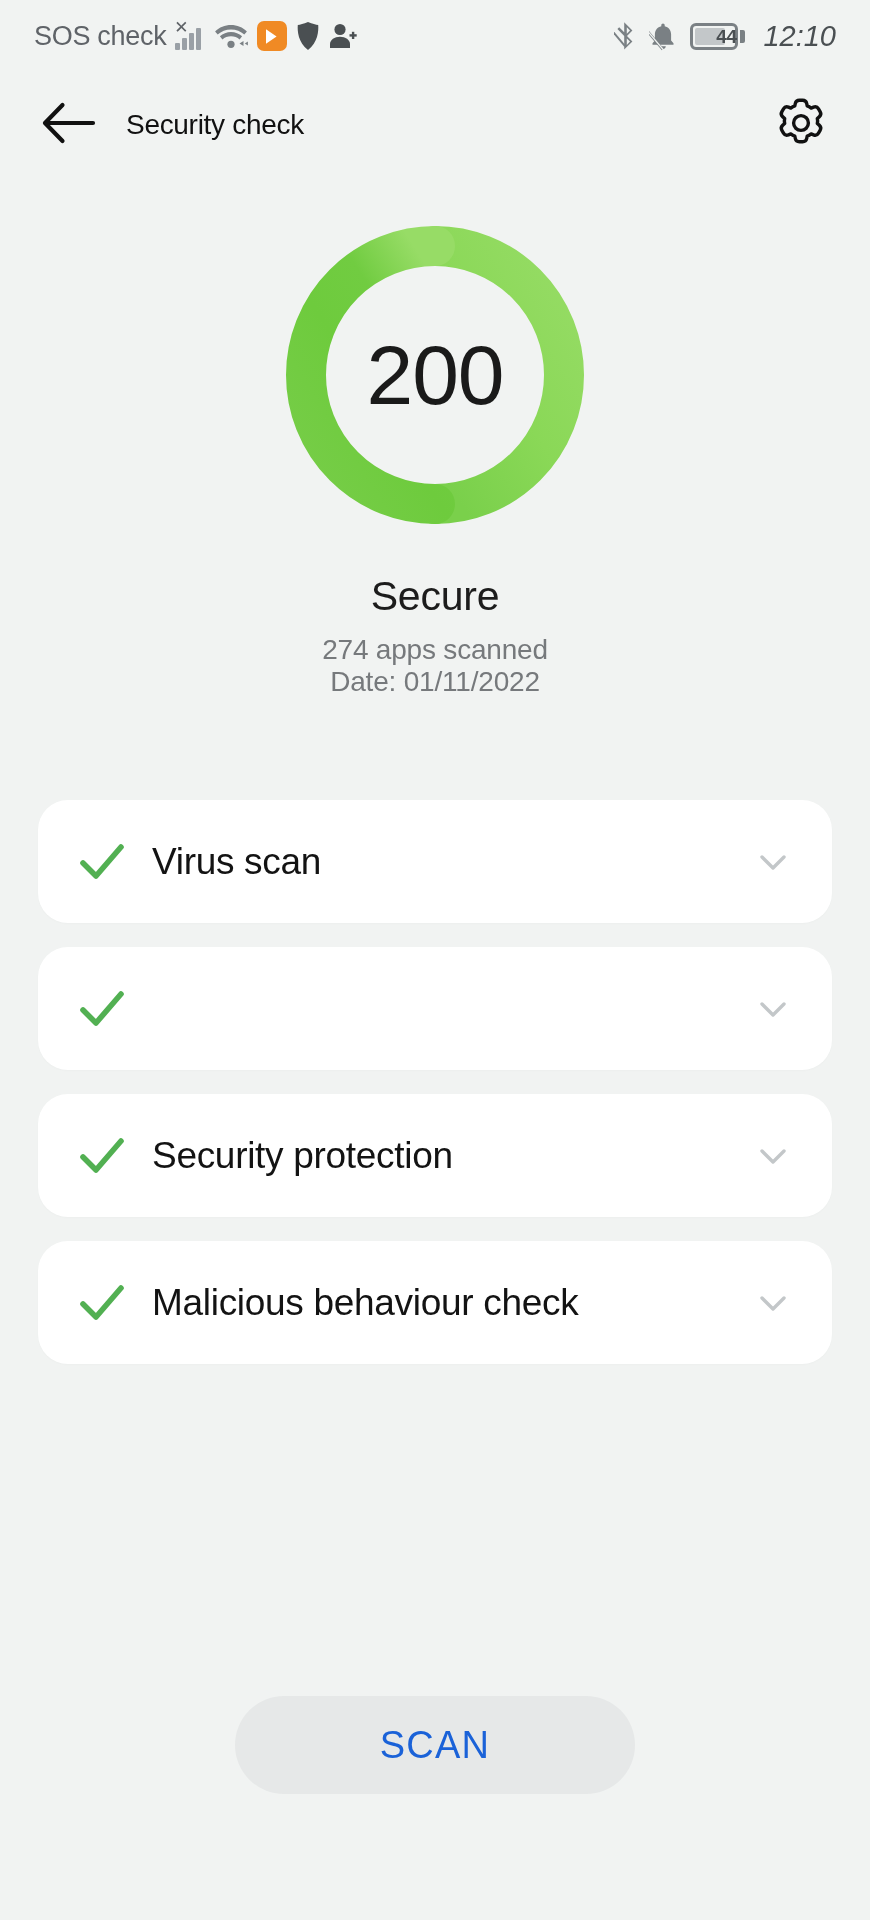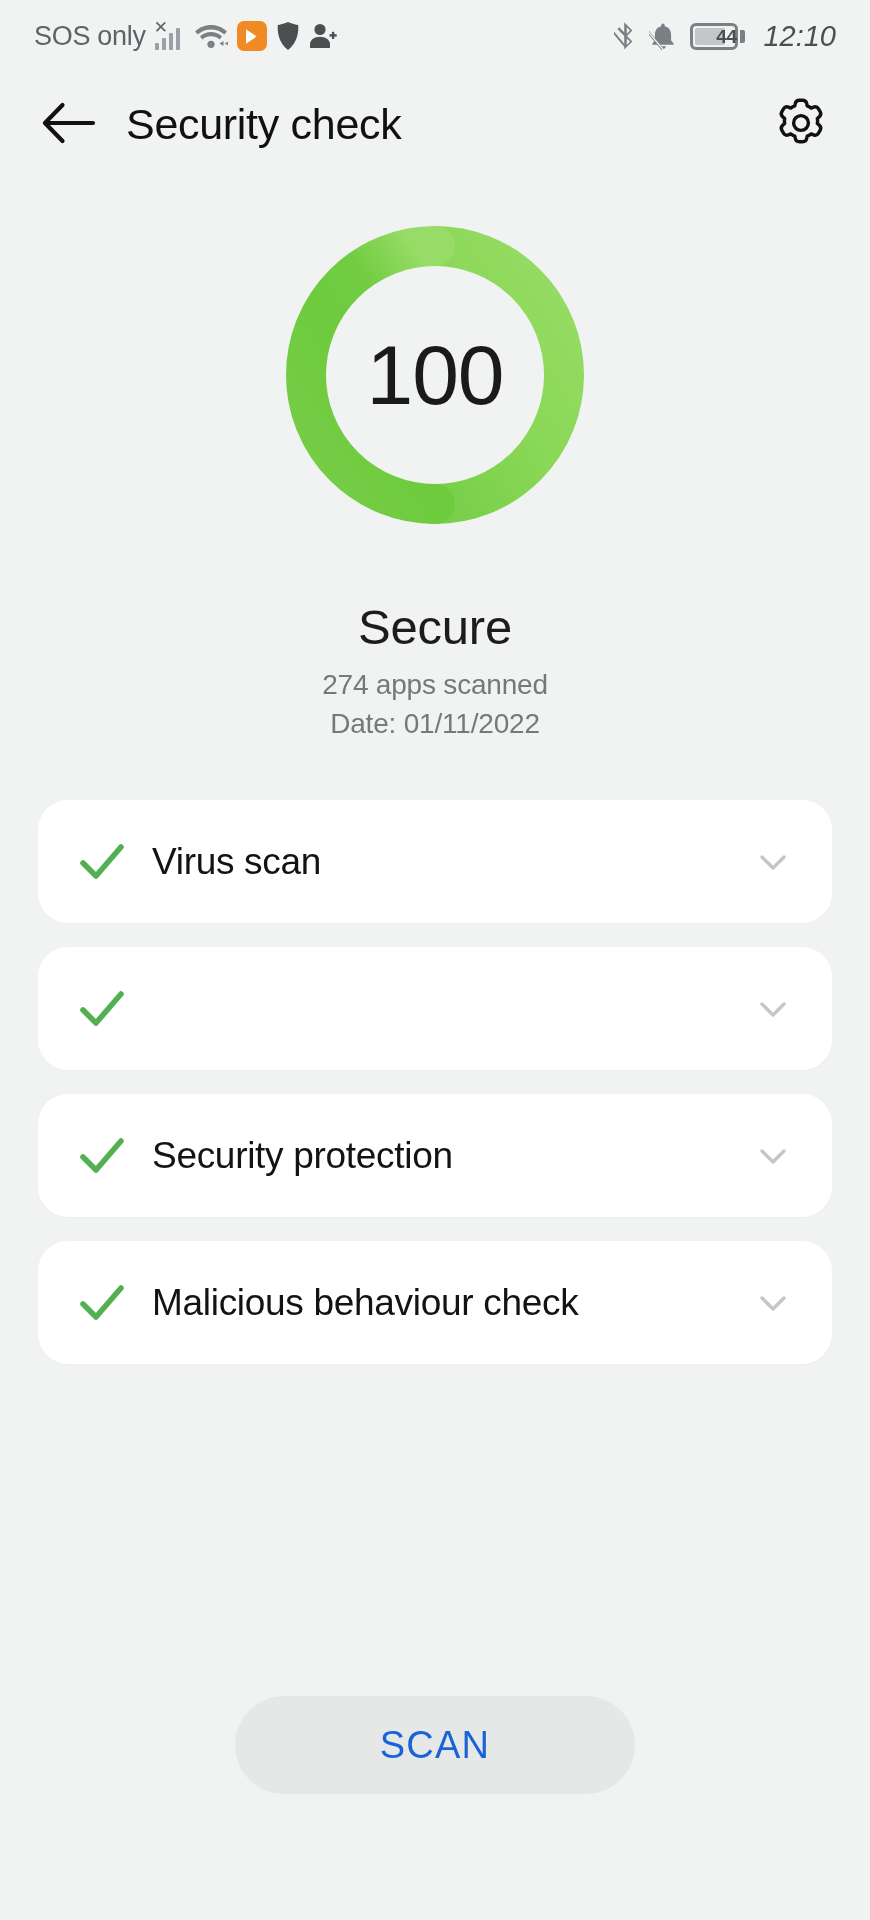--- a/index.html
+++ b/index.html
@@ -60,39 +60,39 @@
   .bat-cap { width:5px; height:13px; background:#7a8084; border-radius:0 2px 2px 0; }
   .clock { font-size:29px; color:#4a4f52; letter-spacing:0px; margin-left:5px;font-style:italic; }
 
   
   .appbar {
     position:absolute; top:72px; left:0; width:870px; height:105px;
     display:flex; align-items:center; padding:0 38px;
   }
   .back-btn { width:62px; height:62px; display:flex; align-items:center; justify-content:center; cursor:pointer; }
   .page-title {
-    font-size:43px; color:#111; margin-left:26px; letter-spacing:-0.3px;
+    font-size:28px; color:#111; margin-left:26px; letter-spacing:-0.3px;
   }
   .gear-btn { margin-left:auto; width:62px; height:62px; display:flex; align-items:center; justify-content:center; cursor:pointer; }
 
   
   .ring-area {
     position:absolute; top:225px; left:0; width:870px;
     display:flex; flex-direction:column; align-items:center;
   }
   .ring { position:relative; width:300px; height:300px; }
   .ring svg { display:block; }
   .ring-score {
     position:absolute; inset:0; display:flex; align-items:center; justify-content:center;
     font-size:84px; color:#1a1a1a; letter-spacing:-1px; font-weight:400;
   }
 
-  .status-word { margin-top:74px; font-size:49px; color:#1c1c1c; letter-spacing:-0.2px; }
+  .status-word { margin-top:48px; font-size:41px; color:#1c1c1c; letter-spacing:-0.2px; }
   .sub-line { margin-top:14px; font-size:28px; color:#76797c; letter-spacing:-0.2px; }
-  .sub-line.second { margin-top:7px;text-align:right; }
+  .sub-line.second { margin-top:0;text-align:right; }
 
   
   .cards { position:absolute; top:800px; left:0; width:870px; padding:0 38px; }
   .card {
     height:123px; background:#ffffff; border-radius:30px;
     display:flex; align-items:center; padding:0 36px;
     margin-bottom:24px; cursor:pointer;
     box-shadow:0 1px 2px rgba(0,0,0,0.018);
   }
   .check-ic { width:56px; height:56px; flex:0 0 56px; display:flex; align-items:center; justify-content:center; }
@@ -108,21 +108,21 @@
   }
   .scan-label { font-size:38px; color:#1a62d8; letter-spacing:1.2px; font-family:"Liberation Sans", sans-serif; }
 </style>
 </head>
 <body>
 
 <div class="phone">
 
   <div class="statusbar">
     <div class="sb-left">
-      <span class="sos-text">SOS only</span>
+      <span class="sos-text">SOS check</span>
       <span class="sig-wrap">
         <i></i>
           <i></i>
           <i></i>
           <i></i>
         <span class="sig-x">✕</span>
       </span>
       <span class="wifi-ic">
         <svg width="34" height="28" viewBox="0 0 34 28">
           <path d="M17 7.5c5.1 0 9.8 1.9 13.3 5.1l2.6-3.2C28.7 5.4 23.1 3.1 17 3.1S5.3 5.4 1.1 9.4l2.6 3.2C7.2 9.4 11.9 7.5 17 7.5z" fill="#7a8084"></path>
@@ -212,21 +212,21 @@
             <stop offset="0%" stop-color="#97dc66"></stop>
             <stop offset="55%" stop-color="#8ad857"></stop>
             <stop offset="100%" stop-color="#7ad04b"></stop>
           </linearGradient>
         </defs>
 
         <path d="M150 21 A129 129 0 0 1 150 279" fill="none" stroke="url(#ringgrad2)" stroke-width="40" stroke-linecap="round"></path>
 
         <path d="M150 279 A129 129 0 0 1 150 21" fill="none" stroke="url(#ringgrad)" stroke-width="40" stroke-linecap="round"></path>
       </svg>
-      <div class="ring-score">100</div>
+      <div class="ring-score">200</div>
     </div>
     <div class="status-word">Secure</div>
     <div class="sub-line">274 apps scanned</div>
     <div class="sub-line second">Date: 01/11/2022</div>
   </div>
 
   <div class="cards">
 
     <div class="card">
       <span class="check-ic">

